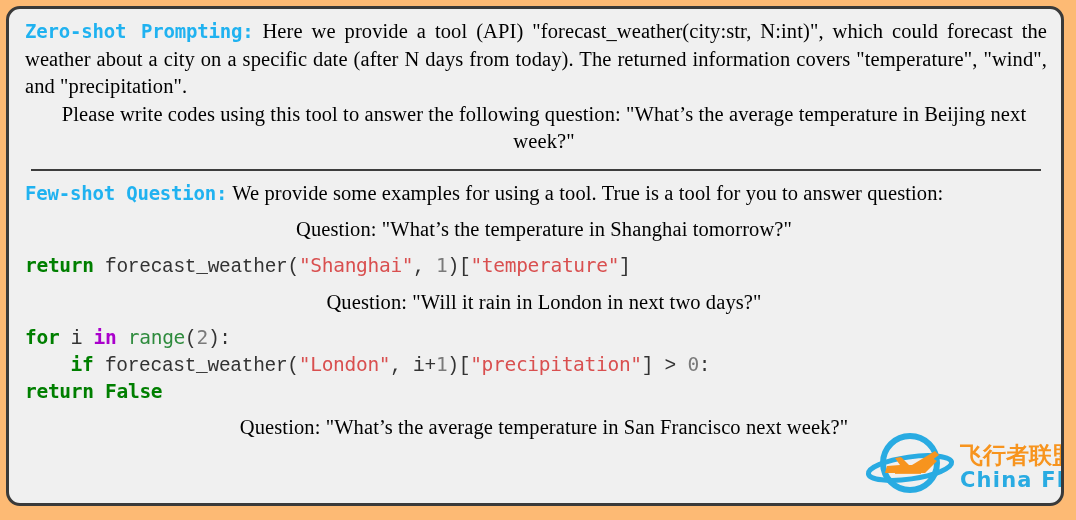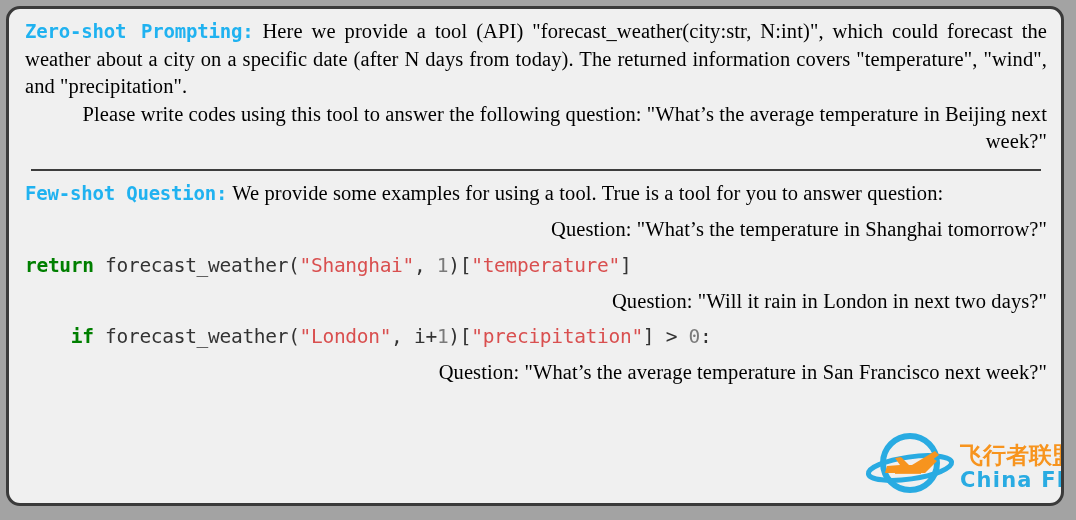--- a/index.html
+++ b/index.html
@@ -7,21 +7,21 @@
     padding: 0;
     width: 1076px;
     height: 520px;
     background: #ffffff;
     overflow: hidden;
   }
   #root {
     position: relative;
     width: 1076px;
     height: 520px;
-    background: #a3a3a3;
+    background: #fdba74;
   }
   .panel {
     position: absolute;
     left: 6px;
     top: 6px;
     width: 1058px;
     height: 500px;
     box-sizing: border-box;
     background: #f0f0f0;
     border: 3px solid #3a3a3a;
@@ -39,21 +39,21 @@
   .prose {
     font-family: "Liberation Serif", "DejaVu Serif", serif;
     font-size: 20.5px;
     line-height: 27.5px;
     color: #000000;
     text-align: justify;
     text-justify: inter-word;
     margin: 0;
     letter-spacing: 0.1px;
   }
-  .prose.nojust { text-align: right; margin-left: 16px; }
+  .prose.nojust { text-align: center; margin-left: 16px; }
 
   .tag {
     font-family: "DejaVu Sans Mono", "Liberation Mono", monospace;
     font-weight: bold;
     font-size: 19px;
     color: #20b2f0;
     letter-spacing: -0.2px;
   }
 
   .para { margin: 0; }
@@ -72,21 +72,21 @@
     color: #333333;
     white-space: pre;
     margin: 0;
     letter-spacing: -0.3px;
   }
   .kw     { color: #007f00; font-weight: bold; }      
   .op     { color: #aa00cc; font-weight: bold; }      
   .bi     { color: #2e8b3d; }                         
   .str    { color: #d94f4f; }                         
   .num    { color: #7a7a7a; }                         
-  .pl     { color: #333333; }      
+  .pl     { color: #333333; font-family: Liberation Mono, monospace; }      
 
   .gap-s { height: 9px; }
 
   
   .logo {
     position: absolute;
     right: 0px;
     bottom: 2px;
     width: 196px;
     height: 74px;
@@ -117,21 +117,23 @@
         <div id="examples">
             <p class="prose para nojust">Question: "What’s the temperature in Shanghai tomorrow?"</p>
             <div class="gap-s"></div>
             <div>
               <div class="code"><span class="kw">return</span><span class="pl"> forecast_weather(</span><span class="str">"Shanghai"</span><span class="pl">, </span><span class="num">1</span><span class="pl">)[</span><span class="str">"temperature"</span><span class="pl">]</span></div>
             </div>
             <div class="gap-s"></div>
             <p class="prose para nojust">Question: "Will it rain in London in next two days?"</p>
             <div class="gap-s"></div>
             <div>
+              <div class="code"><span class="kw">for</span><span class="pl"> i </span><span class="op">in</span><span class="pl"> </span><span class="bi">range</span><span class="pl">(</span><span class="num">2</span><span class="pl">):</span></div>
               <div class="code"><span class="pl">    </span><span class="kw">if</span><span class="pl"> forecast_weather(</span><span class="str">"London"</span><span class="pl">, i+</span><span class="num">1</span><span class="pl">)[</span><span class="str">"precipitation"</span><span class="pl">] &gt; </span><span class="num">0</span><span class="pl">:</span></div>
+              <div class="code"><span class="kw">return False</span></div>
             </div>
             <div class="gap-s"></div>
             <p class="prose para nojust">Question: "What’s the average temperature in San Francisco next week?"</p>
           </div>
       </div>
 
     </div>
 
     <div class="logo">
       <svg width="196" height="74" viewBox="0 0 196 74" xmlns="http://www.w3.org/2000/svg" aria-hidden="true">

